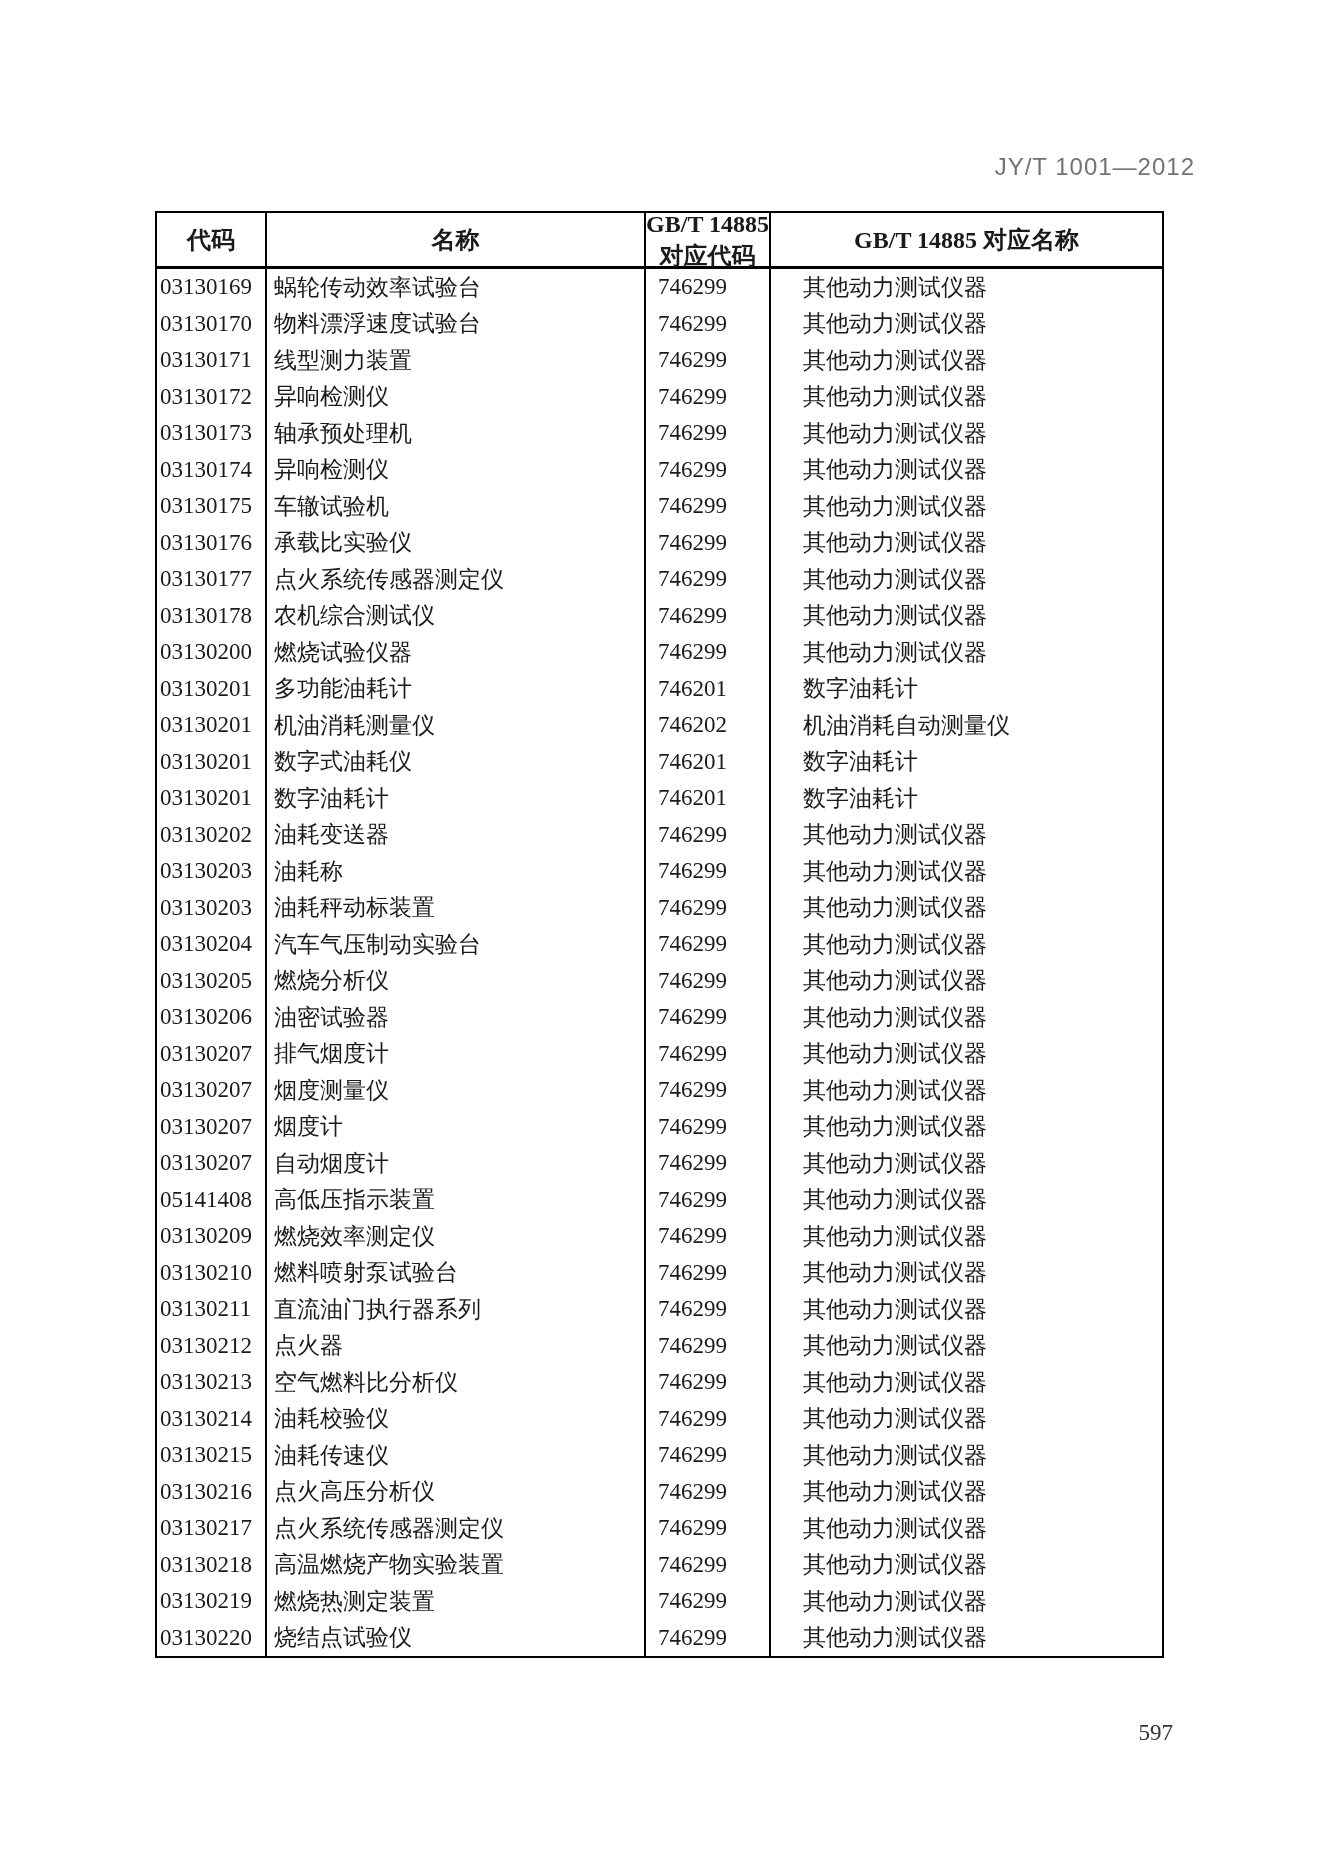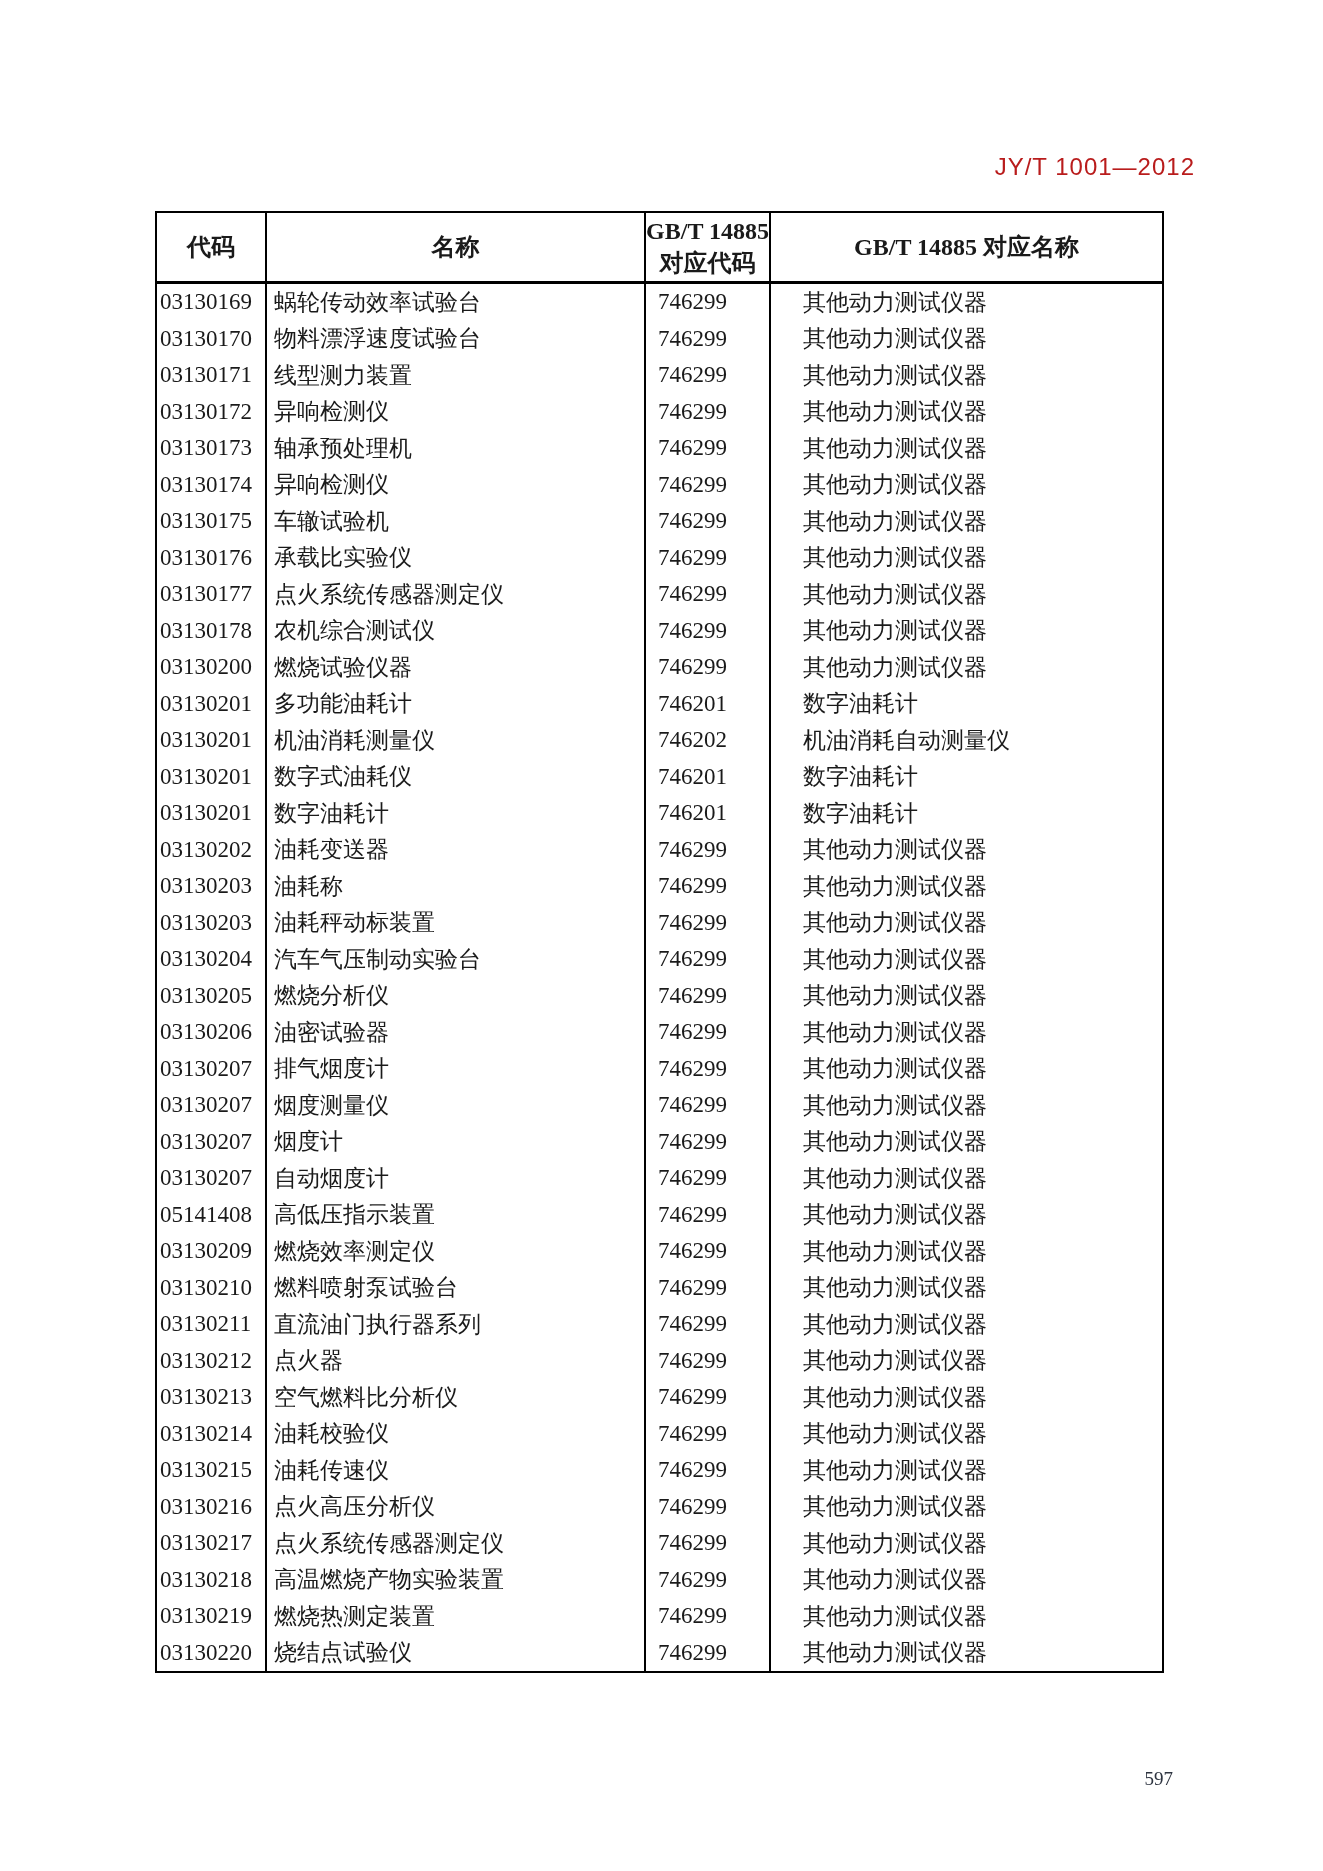--- a/index.html
+++ b/index.html
@@ -12,33 +12,33 @@
     position: relative;
     overflow: hidden;
   }
   .doc-ref {
     position: absolute;
     top: 153px;
     right: 128px;
     font-family: "Liberation Sans", "DejaVu Sans", sans-serif;
     font-size: 24px;
     letter-spacing: 1px;
-    color: #b91c1c;
+    color: #737373;
   }
   .mapping-table {
     position: absolute;
     left: 155px;
     top: 211px;
     width: 1009px;
     border: 2px solid #000;
     background: #fff;
   }
   .thead {
     display: flex;
-    height: 71px;
+    height: 56px;
     border-bottom: 3px solid #000;
     font-weight: bold;
     font-size: 24px;
   }
   .th {
     display: flex;
     flex-direction: column;
     align-items: center;
     justify-content: center;
     text-align: center;
@@ -62,23 +62,22 @@
     white-space: nowrap;
   }
   .td.c1 { padding-left: 3px; font-family: Liberation Serif, serif; }
   .td.c2 { padding-left: 7px; }
   .td.c3 { padding-left: 12px; }
   .td.c4 { padding-left: 4px; margin-left: 28px; }
   .page-number {
     position: absolute;
     top: 1720px;
     right: 150px;
-    font-size: 19px;
+    font-size: 23px;
     color: #2e3440;
-    margin-top: 48px;
   }
 </style>
 </head>
 <body>
 
 <div class="doc-ref">JY/T 1001—2012</div>
 
 <div class="mapping-table">
   <div class="thead">
     <div class="th c1">

